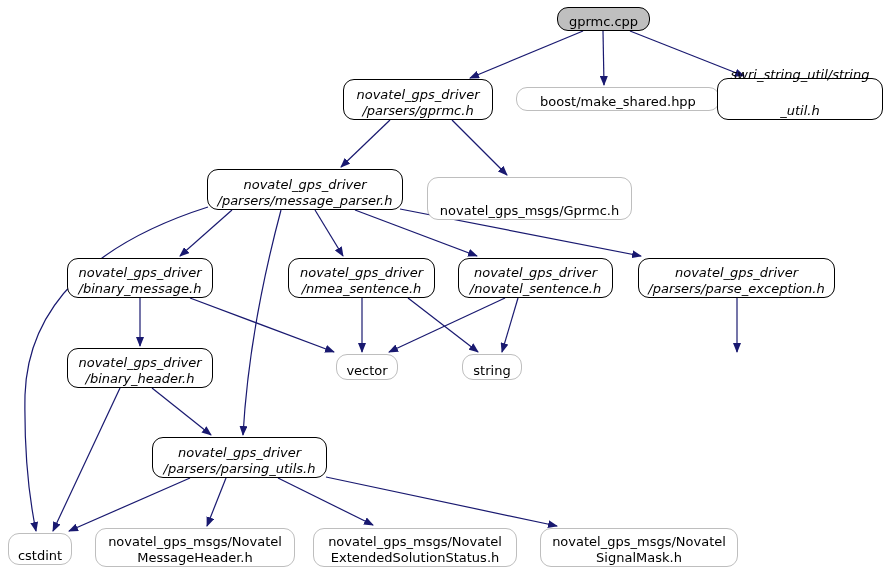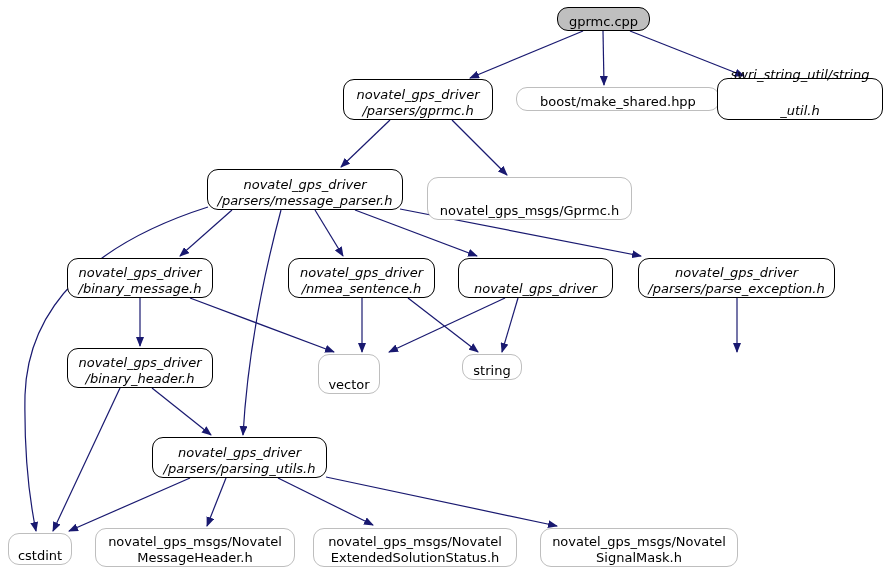--- a/index.html
+++ b/index.html
@@ -83,30 +83,31 @@
     <div class="node documented" style="left: 67px; top: 258px; width: 146px; height: 40px;">
       <span>novatel_gps_driver</span>
       <span>/binary_message.h</span>
     </div>
     <div class="node documented" style="left: 288px; top: 258px; width: 147px; height: 40px;">
       <span>novatel_gps_driver</span>
       <span>/nmea_sentence.h</span>
     </div>
     <div class="node documented" style="left: 458px; top: 258px; width: 155px; height: 40px;">
       <span>novatel_gps_driver</span>
+      <span>/novatel_sentence.h</span>
     </div>
     <div class="node documented" style="left: 638px; top: 258px; width: 197px; height: 40px;">
       <span>novatel_gps_driver</span>
       <span>/parsers/parse_exception.h</span>
     </div>
     <div class="node documented" style="left: 67px; top: 348px; width: 146px; height: 40px;">
       <span>novatel_gps_driver</span>
       <span>/binary_header.h</span>
     </div>
-    <div class="node external" style="left: 318px; top: 354px; width: 62px; height: 40px;">
+    <div class="node external" style="left: 336px; top: 354px; width: 62px; height: 26px;">
       <span>vector</span>
     </div>
     <div class="node external" style="left: 462px; top: 354px; width: 60px; height: 26px;">
       <span>string</span>
     </div>
     <div class="node documented" style="left: 152px; top: 437px; width: 175px; height: 41px;">
       <span>novatel_gps_driver</span>
       <span>/parsers/parsing_utils.h</span>
     </div>
     <div class="node external" style="left: 8px; top: 533px; width: 64px; height: 32px;">

